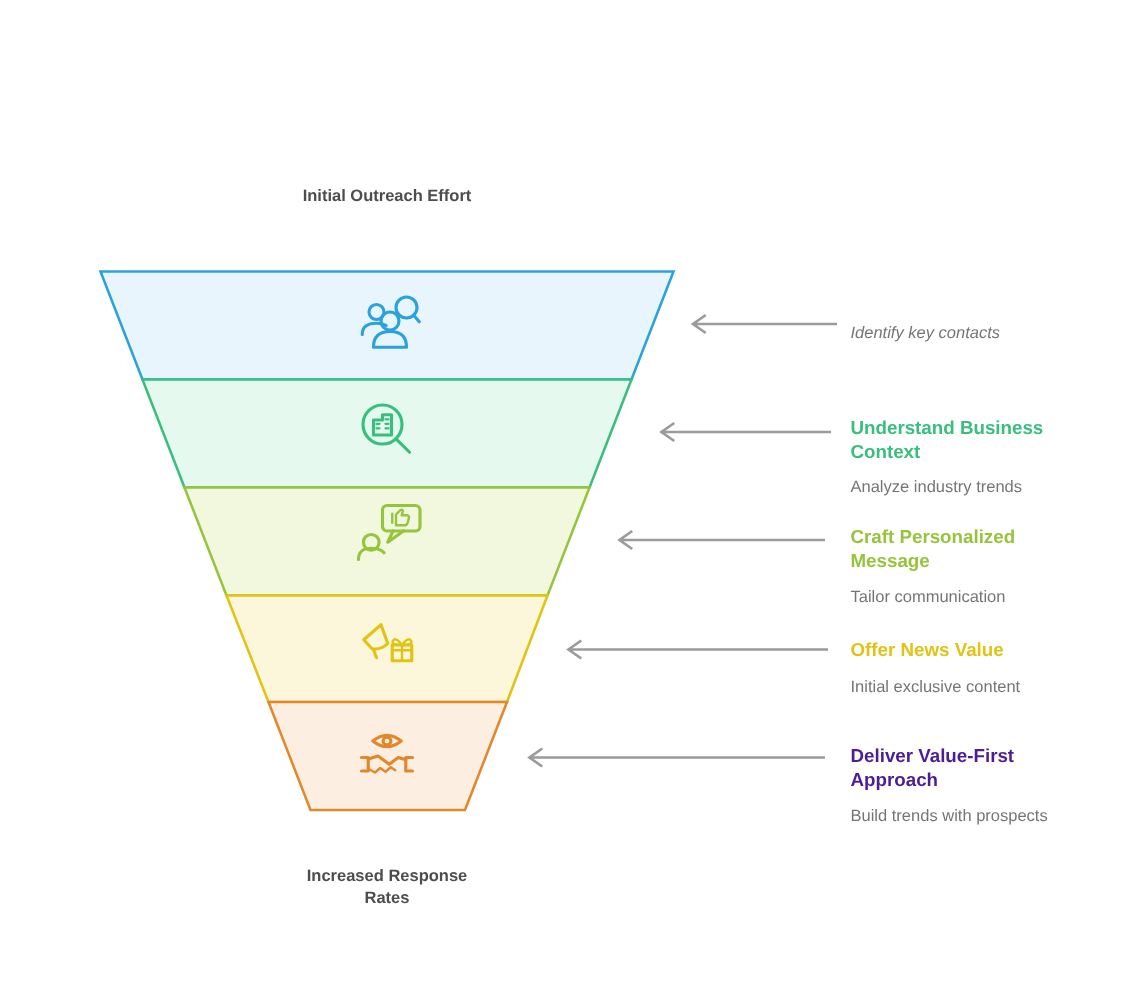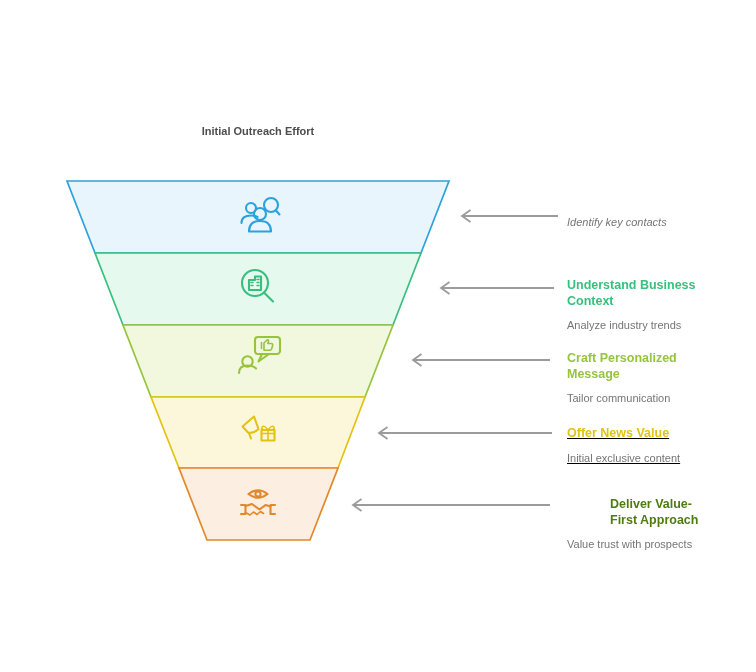--- a/index.html
+++ b/index.html
@@ -10,28 +10,29 @@
   .axis-label{
     position:absolute;left:198px;width:120px;text-align:center;
     font-size:11px;font-weight:bold;line-height:1.32;color:#4D4D4D;
   }
   .axis-label.top{top:124px;}
   .axis-label.bottom{top:577px;}
   .funnel-svg{position:absolute;left:0;top:0;}
   .callout{position:absolute;left:567px;width:152px;}
   .callout .title{font-size:12.5px;font-weight:bold;line-height:15.5px;}
   .callout .subtitle{font-size:11px;line-height:13px;margin-top:10px;}
-  .c0{top:206px;} .c1{top:278px;} .c2{top:351px;} .c3{top:426px;text-decoration:underline;} .c4{top:497px;}
+  .c0{top:206px;} .c1{top:278px;} .c2{top:351px;} .c3{top:426px;} .c4{top:497px;}
 </style>
 </head>
 <body>
 
 <div class="stage">
 
   <div class="axis-label top" style="color: rgb(77, 77, 77);">Initial Outreach Effort</div>
+  <div class="axis-label bottom" style="color: rgb(77, 77, 77);">Increased Response Rates</div>
 
   <svg class="funnel-svg" width="756" height="672" viewBox="0 0 756 672">
 
     <polygon points="67,181 449,181 421,253 95,253" stroke-width="1.7" fill="#E8F5FC" stroke="#2BA2DB"></polygon>
     <polygon points="95,253 421,253 393,325 123,325" stroke-width="1.7" fill="#E6F9EF" stroke="#38BF7E"></polygon>
     <polygon points="123,325 393,325 365,397 151,397" stroke-width="1.7" fill="#F2F8DE" stroke="#96C43C"></polygon>
     <polygon points="151,397 365,397 338,468 179,468" stroke-width="1.7" fill="#FCF7DA" stroke="#E2C313"></polygon>
     <polygon points="179,468 338,468 310,540 207,540" stroke-width="1.7" fill="#FCEFE2" stroke="#E2882A"></polygon>
 
     <path fill="none" stroke-width="1.8" d="M558,216 L462,216 M470.5,210 L462,216 L470.5,222" stroke="#9B9B9B"></path>
@@ -91,17 +92,17 @@
   </div>
   <div class="callout c2">
     <div class="title" style="color: rgb(150, 196, 60);">Craft Personalized Message</div>
     <div class="subtitle" style="color: rgb(117, 117, 117);">Tailor communication</div>
   </div>
   <div class="callout c3">
     <div class="title" style="color: rgb(226, 195, 19);">Offer News Value</div>
     <div class="subtitle" style="color: rgb(117, 117, 117);">Initial exclusive content</div>
   </div>
   <div class="callout c4">
-    <div class="title" style="color: #4d7c0f; margin-left: 43px;">Deliver Value-First Approach</div>
-    <div class="subtitle" style="color: rgb(117, 117, 117);">Value trust with prospects</div>
+    <div class="title" style="color: #4c1d95;">Deliver Value-First Approach</div>
+    <div class="subtitle" style="color: rgb(117, 117, 117);">Build trends with prospects</div>
   </div>
 
 </div>
 
 </body></html>

